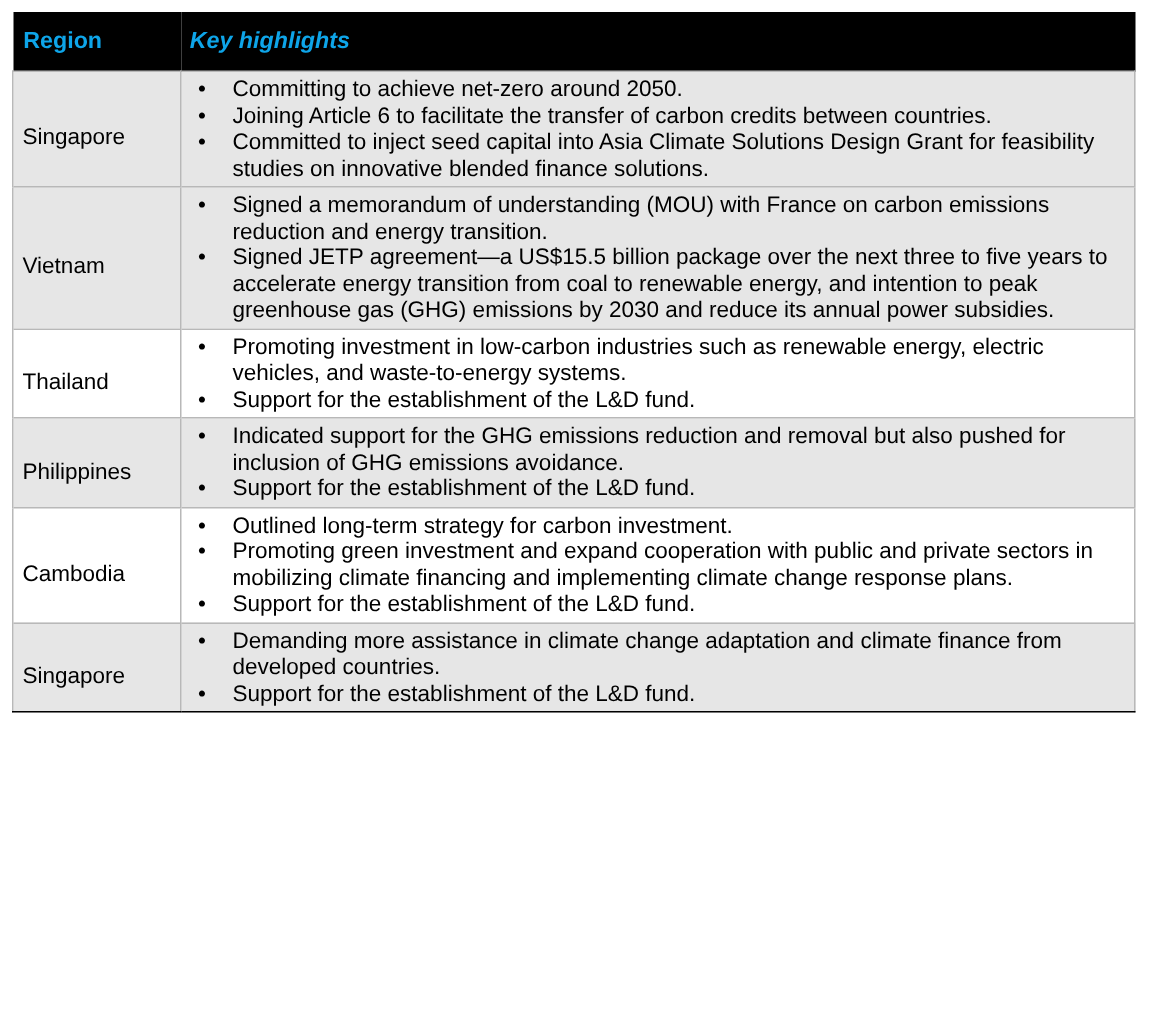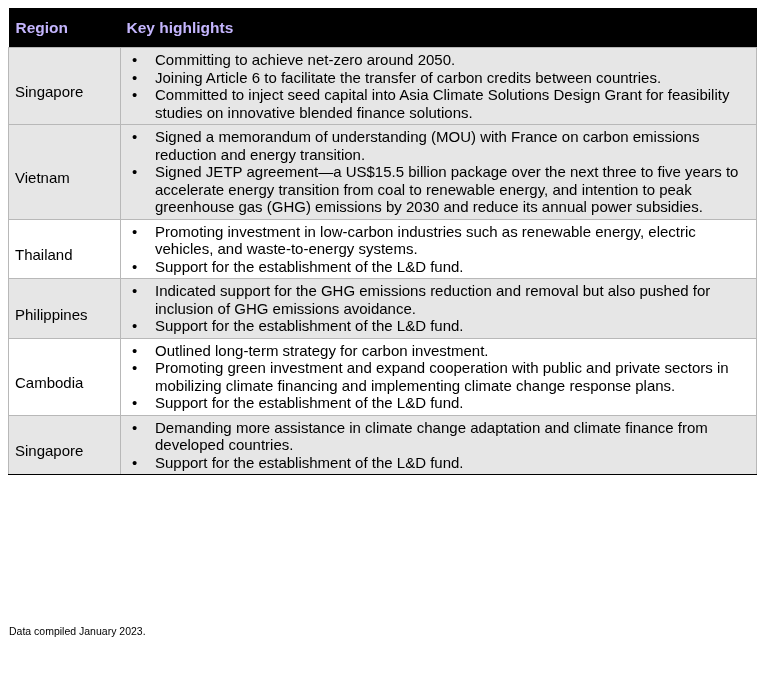--- a/index.html
+++ b/index.html
@@ -23,31 +23,31 @@
     }
     table {
       border-collapse: collapse;
       width: 748px;
       table-layout: fixed;
     }
     col.c1 { width: 112px; }
     col.c2 { width: 636px; }
     thead th {
       background: #000000;
-      color: #c4b5fd;
+      color: #0ea5e9;
       font-weight: bold;
       font-size: 15.5px;
       text-align: left;
       height: 39px;
       padding: 0 0 0 7px;
       vertical-align: middle;
       border: none;
       margin-left: 33px;
     }
-    thead th.hl { padding-left: 6px; }
+    thead th.hl { padding-left: 6px; font-style: italic; }
     tbody td {
       border-top: 1px solid #b8b8b8;
       border-right: 1px solid #b8b8b8;
       font-size: 15px;
       line-height: 17.5px;
       vertical-align: middle;
     }
     tbody td.region {
       border-left: 1px solid #b8b8b8;
       padding: 12px 0 0 6px;
@@ -151,14 +151,13 @@
               <li><span class="bullet">•</span><span>Demanding more assistance in climate change adaptation and climate finance from developed countries.</span></li>
               <li><span class="bullet">•</span><span>Support for the establishment of the L&amp;D fund.</span></li>
             </ul>
           </td>
         </tr>
       </tbody>
   </table>
 </div>
 
 <div class="footer">
-  <div>Data compiled January 2023.</div>
 </div>
 
 </body></html>

